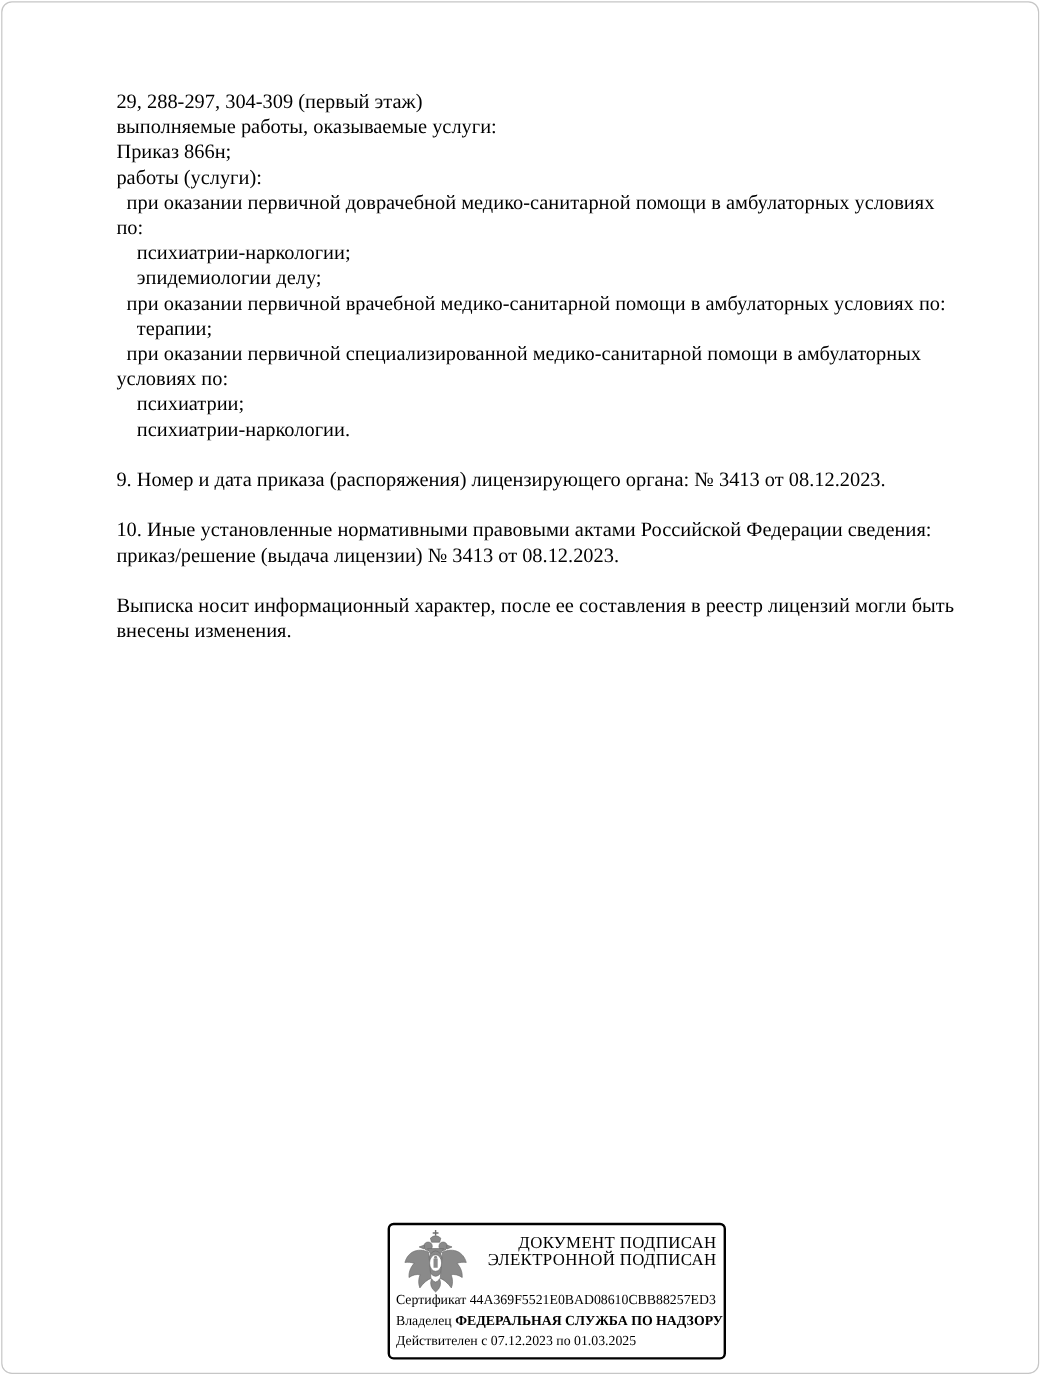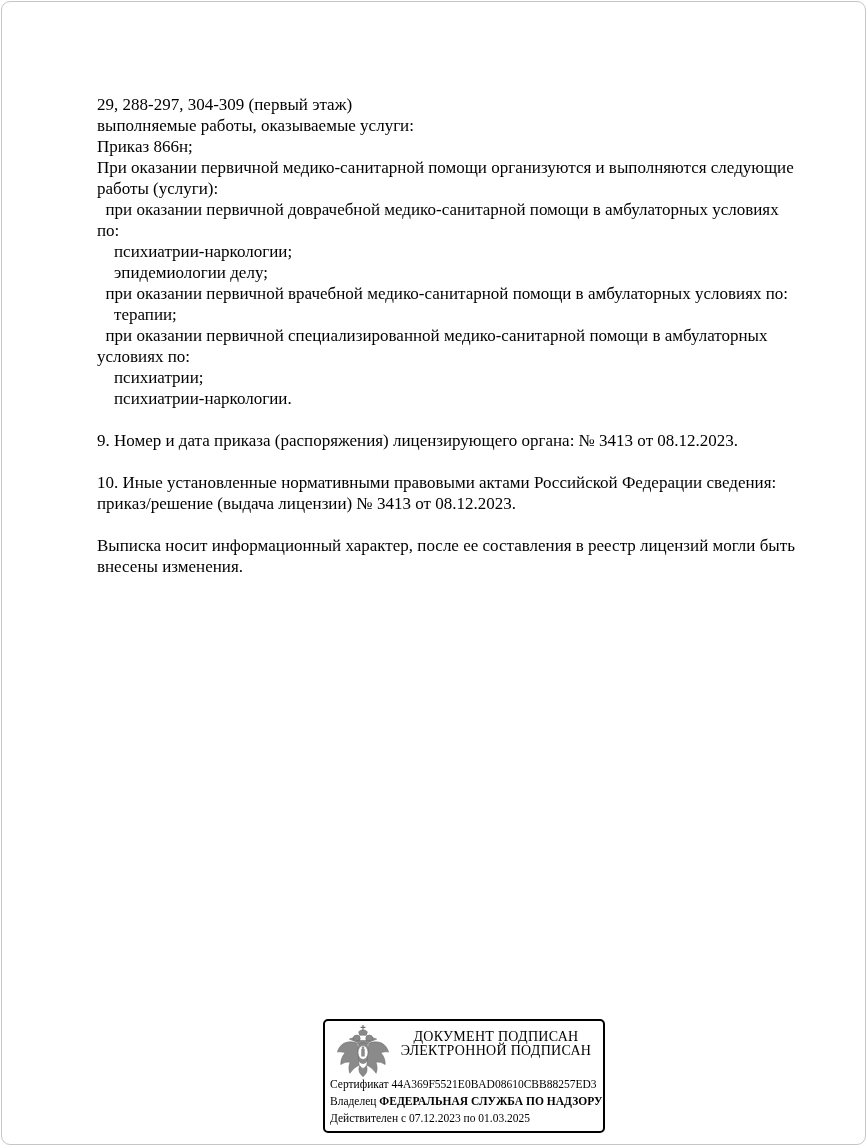--- a/index.html
+++ b/index.html
@@ -21,21 +21,20 @@
     border: 1.5px solid #c6c6c6;
     border-radius: 9px;
     pointer-events: none;
   }
   .doc-body {
     position: absolute;
     left: 97px;
     top: 74px;
     width: 762px;
     font-size: 17px;
-    margin-top: 20px;
   }
   .doc-line {
     white-space: pre;
     line-height: 21px;
     min-height: 21px;
   }
   
   .stamp {
     position: absolute;
     left: 323px;
@@ -53,21 +52,21 @@
     left: 11px;
     top: 4px;
     width: 54px;
     height: 56px;
   }
   .stamp-title {
     position: absolute;
     left: 70px;
     top: 9px;
     width: 202px;
-    text-align: center;
+    text-align: right;
     font-size: 14px;
     line-height: 14px;
     letter-spacing: 0.3px;
     white-space: nowrap;
   }
   .stamp-lines {
     position: absolute;
     left: 5px;
     top: 55px;
     right: 0;
@@ -79,21 +78,20 @@
 </style>
 </head>
 <body>
 
 <div class="page-border"></div>
 
 <div class="doc-body">
   <div class="doc-line">29, 288-297, 304-309 (первый этаж)</div>
   <div class="doc-line">выполняемые работы, оказываемые услуги:</div>
   <div class="doc-line">Приказ 866н;</div>
-  <div class="doc-line">При оказании первичной медико-санитарной помощи организуются и выполняются следующие</div>
   <div class="doc-line">работы (услуги):</div>
   <div class="doc-line">  при оказании первичной доврачебной медико-санитарной помощи в амбулаторных условиях</div>
   <div class="doc-line">по:</div>
   <div class="doc-line">    психиатрии-наркологии;</div>
   <div class="doc-line">    эпидемиологии делу;</div>
   <div class="doc-line">  при оказании первичной врачебной медико-санитарной помощи в амбулаторных условиях по:</div>
   <div class="doc-line">    терапии;</div>
   <div class="doc-line">  при оказании первичной специализированной медико-санитарной помощи в амбулаторных</div>
   <div class="doc-line">условиях по:</div>
   <div class="doc-line">    психиатрии;</div>

